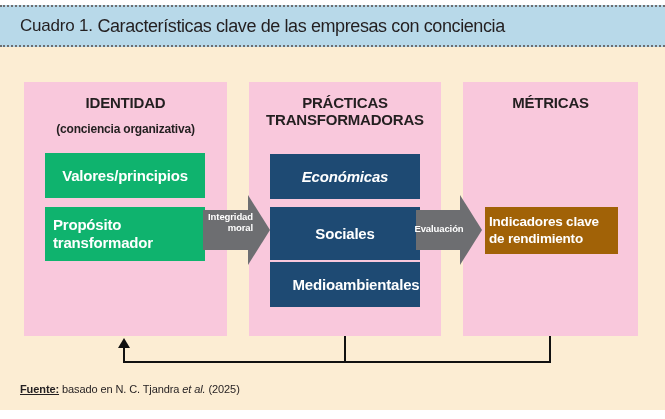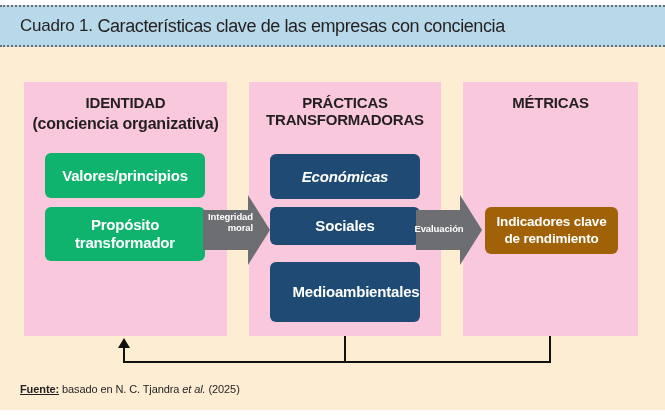--- a/index.html
+++ b/index.html
@@ -51,51 +51,50 @@
   .panel-title {
     margin-top: 12px;
     text-align: center;
     font-size: 15px;
     font-weight: 700;
     line-height: 1.15;
     letter-spacing: -0.2px;
     padding: 0 10px;
   }
   .panel-subtitle {
-    margin-top: 4px;
+    margin-top: 11px;
     text-align: center;
-    font-size: 16px;
+    font-size: 12px;
     font-weight: 700;
     letter-spacing: -0.2px;
   }
 
   
   .flow-box {
     position: absolute;
     display: flex;
     align-items: center;
     justify-content: center;
-    text-align: center;
+    text-align: left;
     color: #ffffff;
     font-weight: 700;
     font-size: 15px;
     line-height: 1.2;
     letter-spacing: -0.2px;
     padding: 0 8px;
-    border-radius: 6px;
   }
   .box-green  { background: #0fb36e; }
   .box-navy   { background: #1e4a73; }
   .box-orange { background: #a16207; font-size: 13.5px; padding: 8px 4px; }
 
   .fb-identity-1 { left: 21px; top: 71px;  width: 160px; height: 45px; }
   .fb-identity-2 { left: 21px; top: 125px; width: 160px; height: 54px; }
   .fb-pract-1    { left: 21px; top: 72px;  width: 150px; height: 45px; font-style: italic; }
-  .fb-pract-2    { left: 21px; top: 125px; width: 150px; height: 38px; }
-  .fb-pract-3    { left: 21px; top: 180px; width: 150px; height: 60px; padding-left: 30px; }
+  .fb-pract-2    { left: 21px; top: 125px; width: 150px; height: 53px; }
+  .fb-pract-3    { left: 21px; top: 180px; width: 150px; height: 45px; padding-left: 30px; }
   .fb-metrics-1  { left: 22px; top: 125px; width: 133px; height: 47px; }
 
   
   .arrow-body {
     position: absolute;
     background: #6d6e71;
     top: 210px;
     height: 40px;
   }
   .arrow-head {

